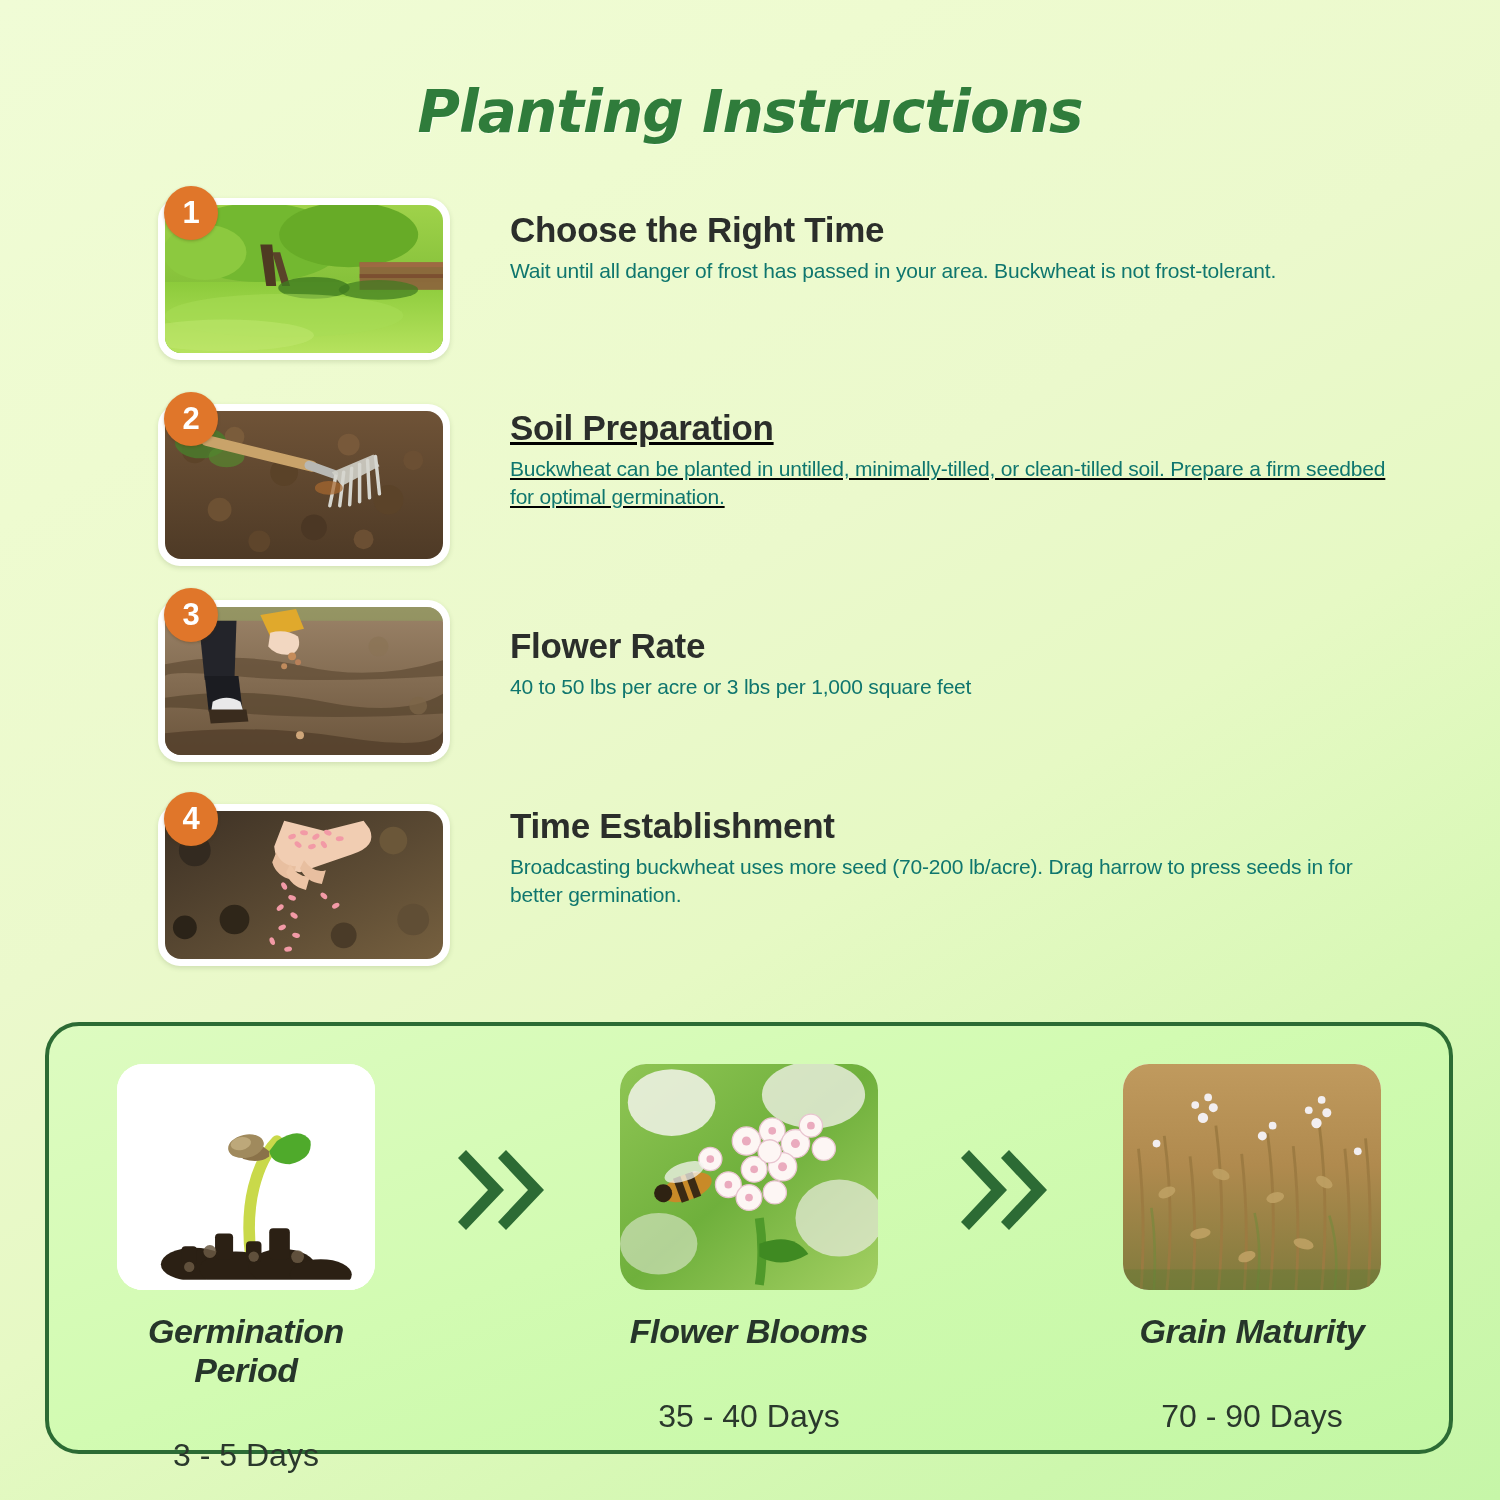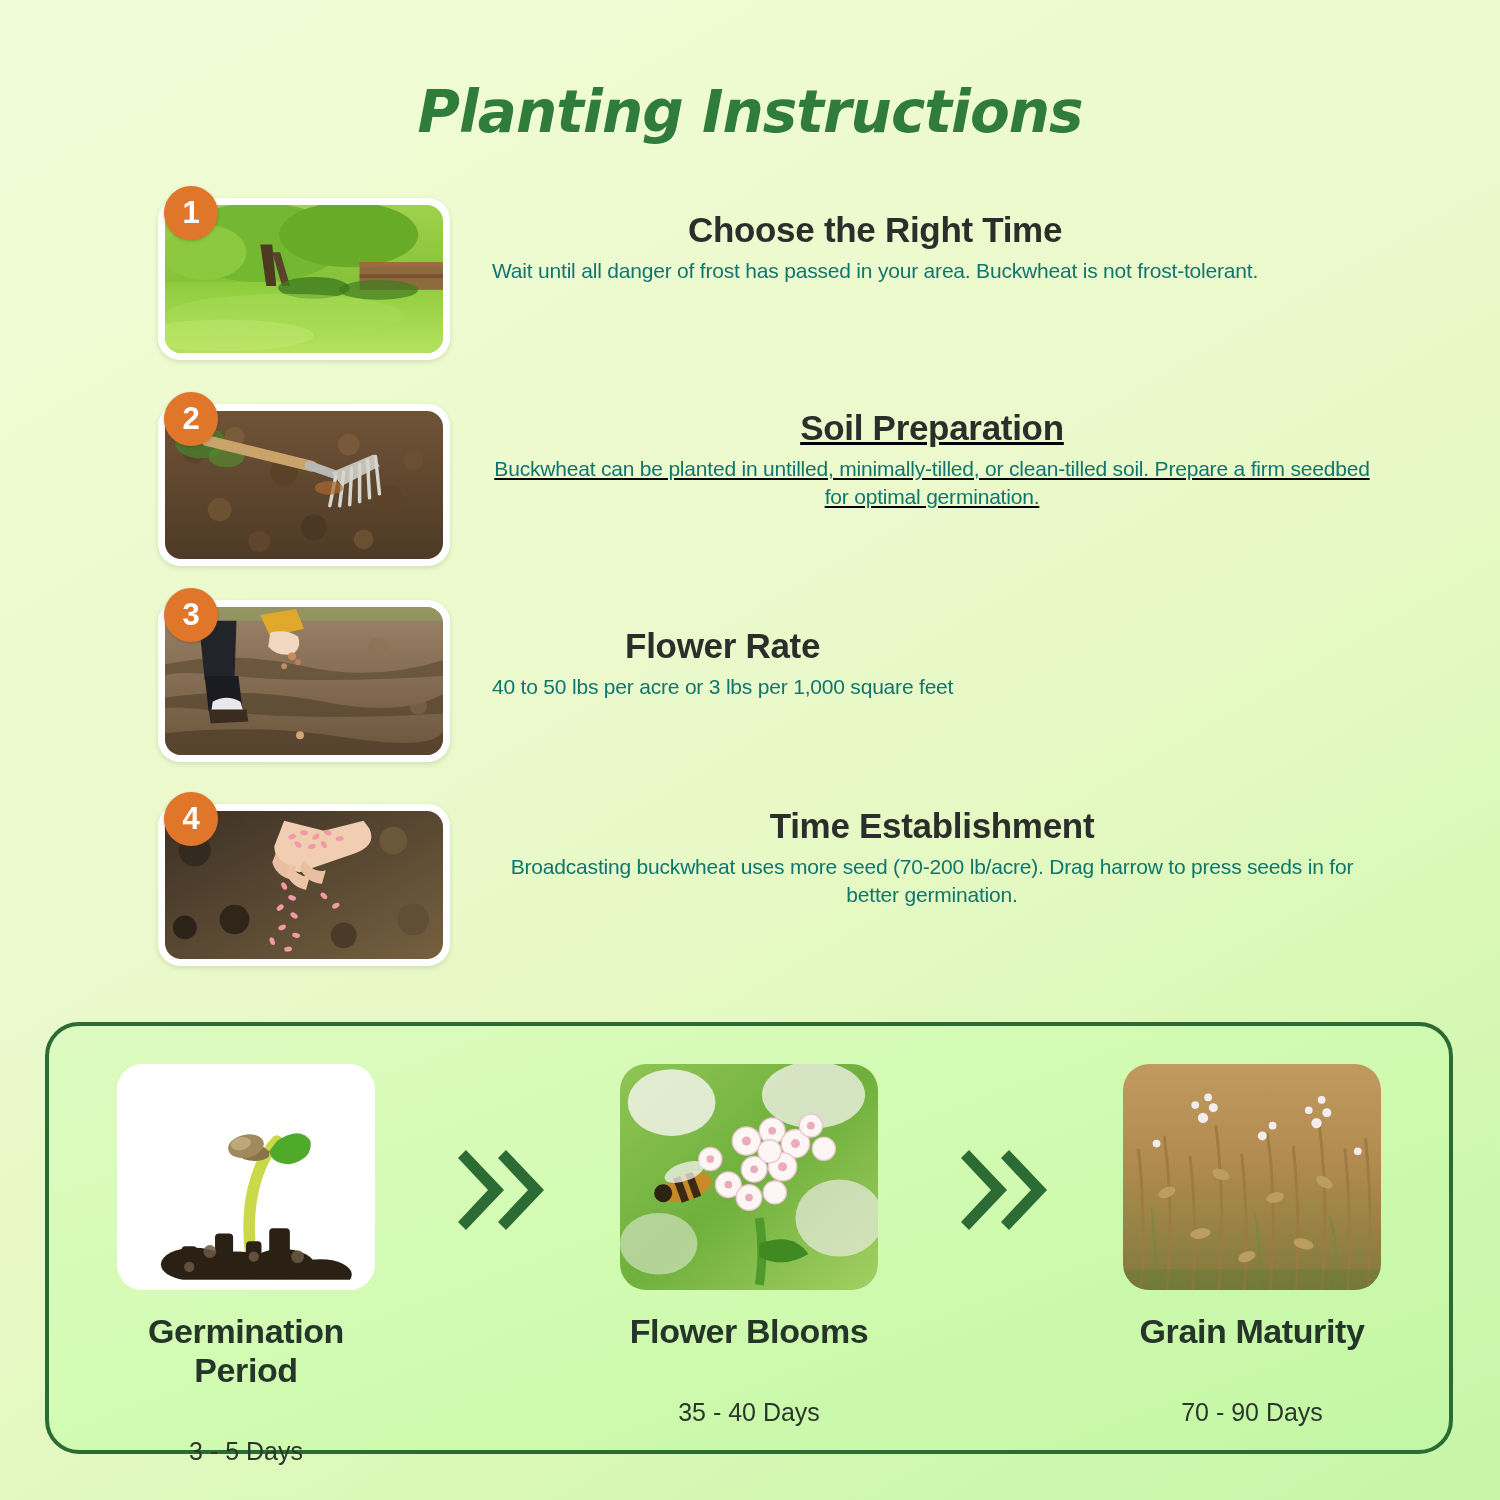--- a/index.html
+++ b/index.html
@@ -104,24 +104,23 @@
     font-size: 31px;
     font-weight: 700;
     display: flex;
     align-items: center;
     justify-content: center;
     z-index: 4;
     box-shadow: 0 1px 3px rgba(80,50,10,0.3);
   }
 
   .step-text {
-    margin-left: 42px;
+    margin-left: 60px;
     padding-top: 16px;
     max-width: 880px;
-    text-align: center;
   }
 
   .step-title {
     font-size: 35px;
     font-weight: 700;
     color: #2b2e2b;
     letter-spacing: -0.3px;
     margin-bottom: 7px;
   }
 
@@ -167,27 +166,28 @@
     margin: 0 auto 22px auto;
     border-radius: 26px;
     overflow: hidden;
     background: #ffffff;
   }
   .tl-thumb svg { display: block; width: 100%; height: 100%; }
 
   .tl-label {
     font-size: 34px;
     font-weight: 700;
+    font-style: italic;
     color: #26352a;
     letter-spacing: -0.4px;
     margin-bottom: 10px;
   }
 
   .tl-days {
-    font-size: 25px;
+    font-size: 32px;
     color: #2a382c;
     font-weight: 400;
     margin-top: 47px;
   }
 
   .chevron {
     flex: 0 0 auto;
     width: 100px;
     height: 100px;
     margin-top: 78px;

